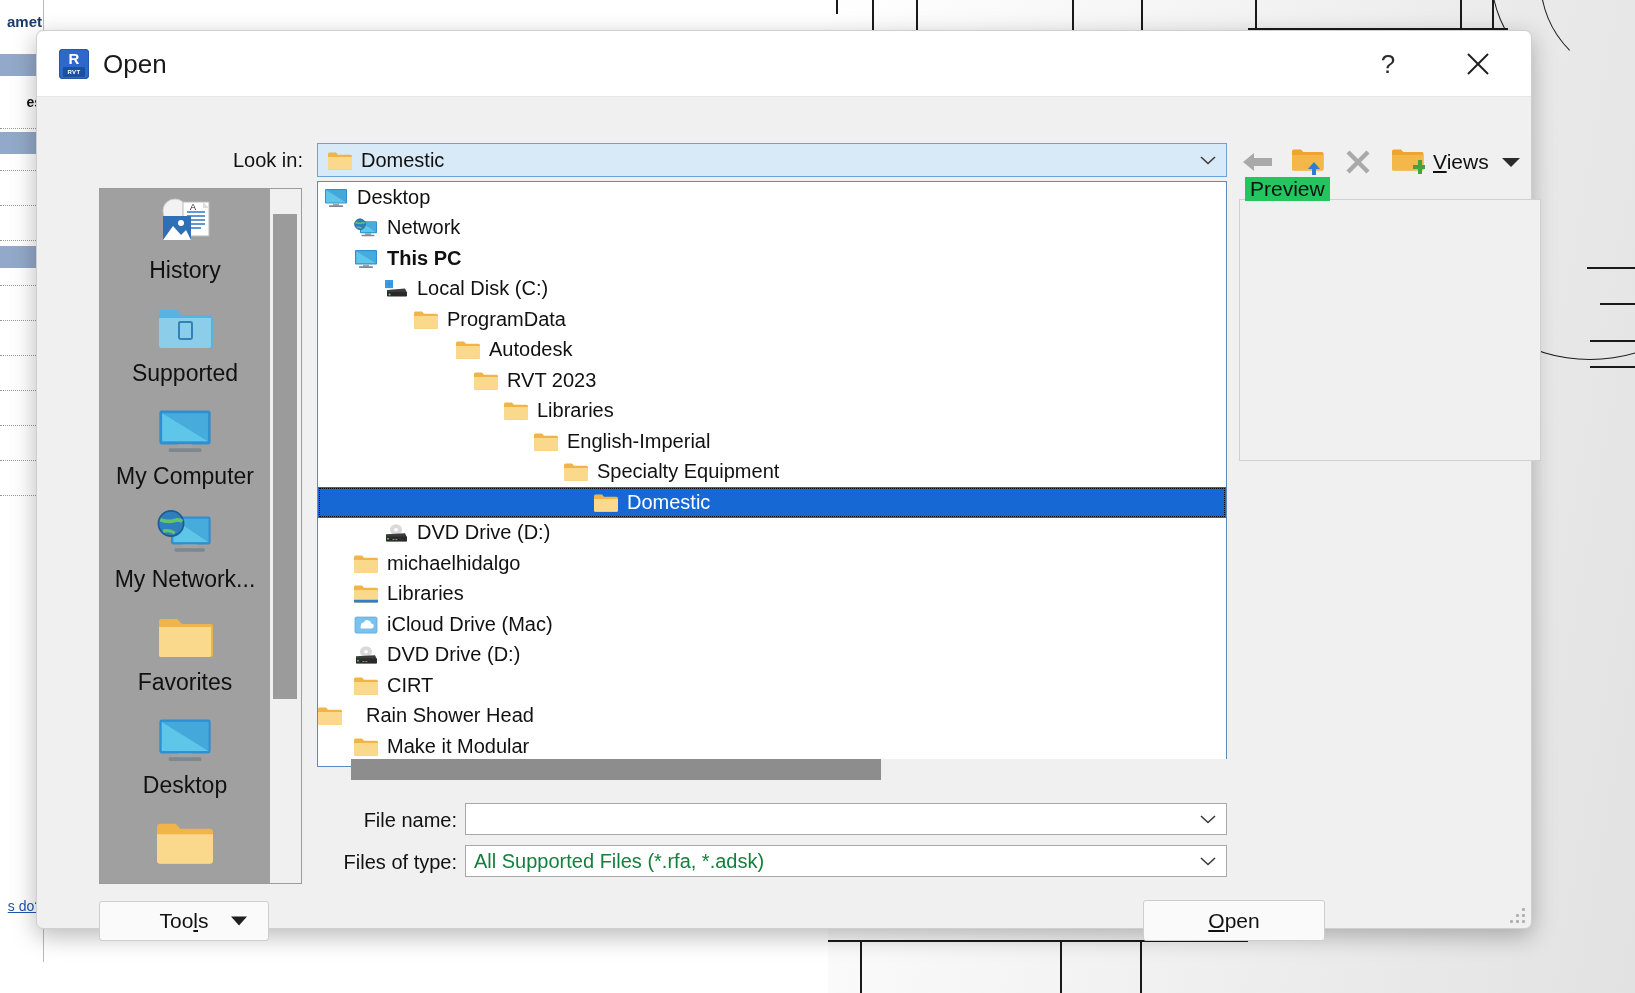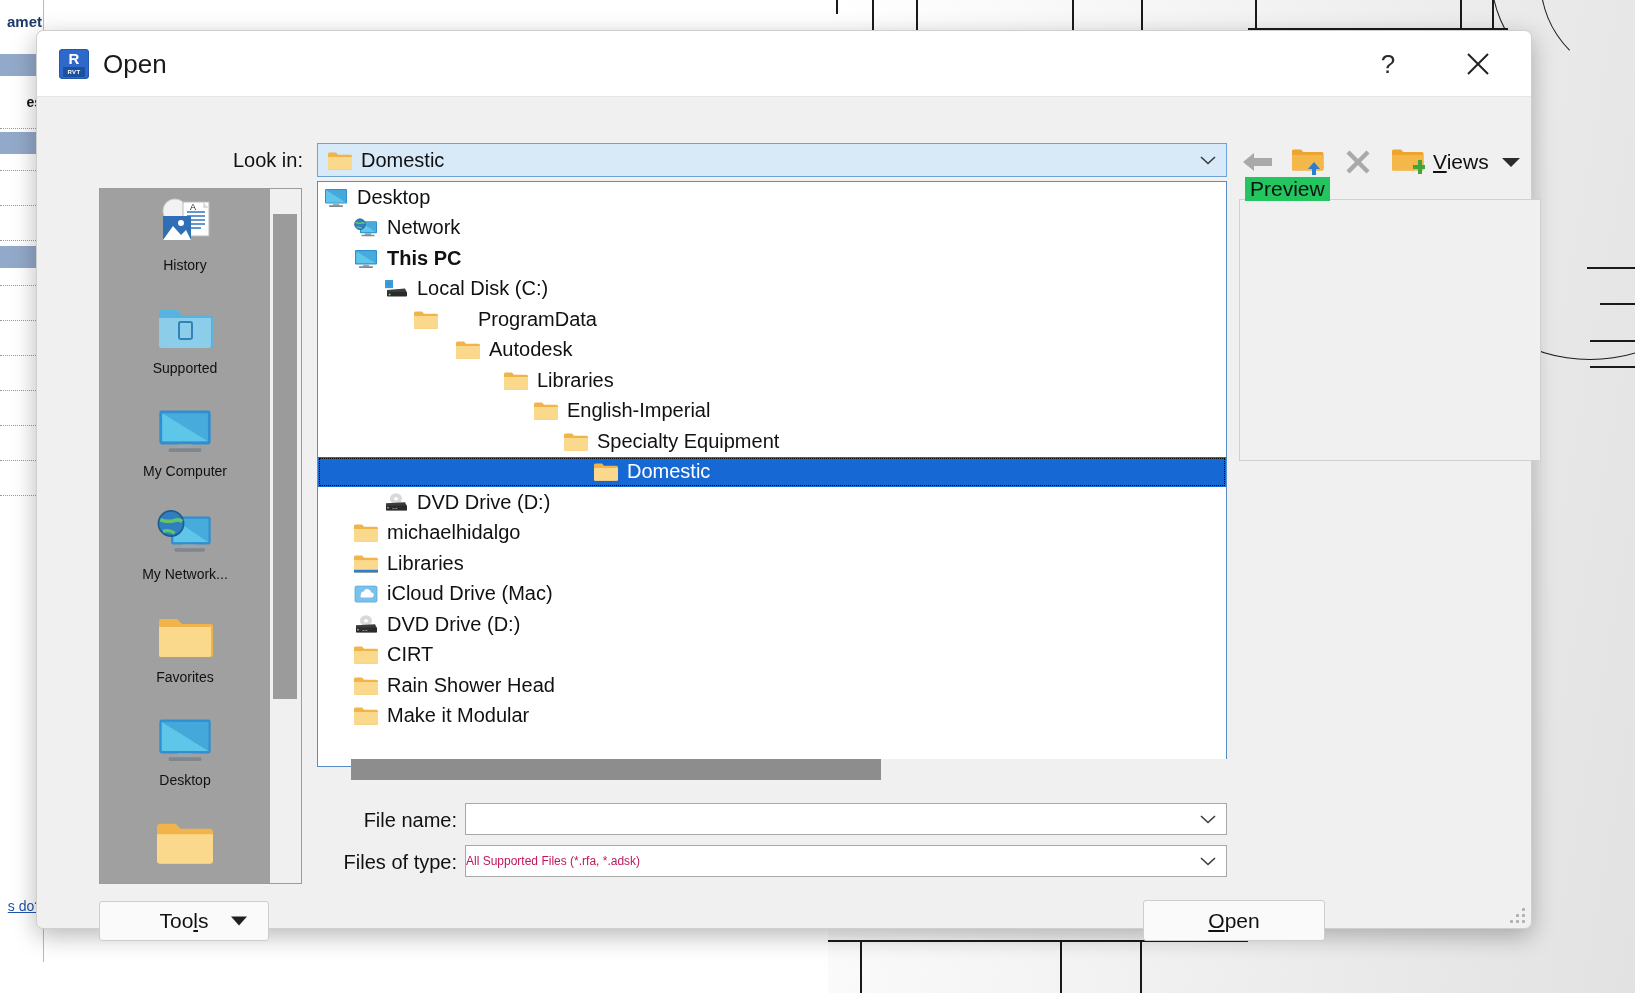--- a/index.html
+++ b/index.html
@@ -126,21 +126,21 @@
   .places-list {
     width:170px; height:100%; background:#a0a0a0; overflow:hidden;
     position:relative;
   }
   .place-item {
     width:170px; height:103px; display:flex; flex-direction:column;
     align-items:center; justify-content:flex-start; cursor:default;
     padding-top:6px;
   }
   .place-label {
-    font-size:14px; color:#111; margin-top:4px; white-space:nowrap;
+    font-size:23px; color:#111; margin-top:4px; white-space:nowrap;
   }
   .places-scroll {
     width:31px; height:100%; background:#f0f0f0; position:relative;
   }
   .places-thumb {
     position:absolute; left:3px; top:25px; width:24px; height:485px;
     background:#9b9b9b;
   }
 
   
@@ -180,21 +180,21 @@
 
   
   .field-label {
     position:absolute; width:210px; text-align:right; font-size:20px; color:#111;
   }
   .field-combo {
     position:absolute; left:428px; width:762px; height:32px;
     background:#ffffff; border:1px solid #a8a8a8;
     display:flex; align-items:center;
   }
-  .field-combo .val { font-size:12px; color:#be185d; margin-left:0; }
+  .field-combo .val { font-size:20px; color:#15803d; margin-left:8px; }
 
   
   .btn {
     position:absolute; background:#fafafa; border:1px solid #cdcdcd;
     border-radius:3px; display:flex; align-items:center; justify-content:center;
     font-size:21px; color:#111; cursor:default;
   }
   .btn u { text-decoration:underline; }
   .tools-btn { left:62px; top:870px; width:170px; height:40px; }
   .tools-arrow { position:absolute; right:20px; top:50%; transform:translateY(-50%); }
@@ -477,37 +477,46 @@
         <rect x="5.3" y="1" width="3.5" height="3.5" fill="#3b9de0"></rect>
         <rect x="1" y="5.3" width="3.5" height="3.5" fill="#3b9de0"></rect>
         <rect x="5.3" y="5.3" width="3.5" height="3.5" fill="#3b9de0"></rect>
         <path d="M3 11 L21 9.5 L23 13.5 L23 17 L3 17 Z" fill="#3c3c3c"></path>
         <rect x="3" y="13" width="20" height="4.5" rx="1" fill="#2a2a2a"></rect>
         <circle cx="5.6" cy="15.4" r="1" fill="#5dd85d"></circle>
           </svg>
         </span>
         <span>Local Disk (C:)</span>
       </div>
-      <div class="tree-row" style="padding-left: 96px; gap: 31px;">
+      <div class="tree-row" style="padding-left: 96px;">
         <span class="tree-ico" style="display: inline-flex;">
           <svg width="24" height="19.200000000000003" viewBox="0 0 24 19">
         <path d="M0 3a1.5 1.5 0 011.5-1.5H8l2 2.2h12.5A1.5 1.5 0 0124 5.2v12A1.5 1.5 0 0122.5 18.7H1.5A1.5 1.5 0 010 17.2z" fill="#f0b44a"></path>
         <path d="M0 6h24v11.2A1.5 1.5 0 0122.5 18.7H1.5A1.5 1.5 0 010 17.2z" fill="#fbd98c"></path>
           </svg>
         </span>
         <span>ProgramData</span>
       </div>
       <div class="tree-row" style="padding-left: 126px; margin-left: 12px;">
         <span class="tree-ico" style="display: inline-flex;">
           <svg width="24" height="19.200000000000003" viewBox="0 0 24 19">
         <path d="M0 3a1.5 1.5 0 011.5-1.5H8l2 2.2h12.5A1.5 1.5 0 0124 5.2v12A1.5 1.5 0 0122.5 18.7H1.5A1.5 1.5 0 010 17.2z" fill="#f0b44a"></path>
         <path d="M0 6h24v11.2A1.5 1.5 0 0122.5 18.7H1.5A1.5 1.5 0 010 17.2z" fill="#fbd98c"></path>
           </svg>
         </span>
         <span>Autodesk</span>
+      </div>
+      <div class="tree-row" style="padding-left: 156px;">
+        <span class="tree-ico" style="display: inline-flex;">
+          <svg width="24" height="19.200000000000003" viewBox="0 0 24 19">
+        <path d="M0 3a1.5 1.5 0 011.5-1.5H8l2 2.2h12.5A1.5 1.5 0 0124 5.2v12A1.5 1.5 0 0122.5 18.7H1.5A1.5 1.5 0 010 17.2z" fill="#f0b44a"></path>
+        <path d="M0 6h24v11.2A1.5 1.5 0 0122.5 18.7H1.5A1.5 1.5 0 010 17.2z" fill="#fbd98c"></path>
+          </svg>
+        </span>
+        <span>RVT 2023</span>
       </div>
       <div class="tree-row" style="padding-left: 186px;">
         <span class="tree-ico" style="display: inline-flex;">
           <svg width="24" height="19.200000000000003" viewBox="0 0 24 19">
         <path d="M0 3a1.5 1.5 0 011.5-1.5H8l2 2.2h12.5A1.5 1.5 0 0124 5.2v12A1.5 1.5 0 0122.5 18.7H1.5A1.5 1.5 0 010 17.2z" fill="#f0b44a"></path>
         <path d="M0 6h24v11.2A1.5 1.5 0 0122.5 18.7H1.5A1.5 1.5 0 010 17.2z" fill="#fbd98c"></path>
           </svg>
         </span>
         <span>Libraries</span>
       </div>
@@ -597,21 +606,21 @@
       </div>
       <div class="tree-row" style="padding-left: 36px;">
         <span class="tree-ico" style="display: inline-flex;">
           <svg width="24" height="19.200000000000003" viewBox="0 0 24 19">
         <path d="M0 3a1.5 1.5 0 011.5-1.5H8l2 2.2h12.5A1.5 1.5 0 0124 5.2v12A1.5 1.5 0 0122.5 18.7H1.5A1.5 1.5 0 010 17.2z" fill="#f0b44a"></path>
         <path d="M0 6h24v11.2A1.5 1.5 0 0122.5 18.7H1.5A1.5 1.5 0 010 17.2z" fill="#fbd98c"></path>
           </svg>
         </span>
         <span>CIRT</span>
       </div>
-      <div class="tree-row" style="padding-left: 36px;">
+      <div class="tree-row" style=" gap: 15px;">
         <span class="tree-ico" style="display: inline-flex;">
           <svg width="24" height="19.200000000000003" viewBox="0 0 24 19">
         <path d="M0 3a1.5 1.5 0 011.5-1.5H8l2 2.2h12.5A1.5 1.5 0 0124 5.2v12A1.5 1.5 0 0122.5 18.7H1.5A1.5 1.5 0 010 17.2z" fill="#f0b44a"></path>
         <path d="M0 6h24v11.2A1.5 1.5 0 0122.5 18.7H1.5A1.5 1.5 0 010 17.2z" fill="#fbd98c"></path>
           </svg>
         </span>
         <span>Rain Shower Head</span>
       </div>
       <div class="tree-row" style="padding-left: 36px;">
         <span class="tree-ico" style="display: inline-flex;">

